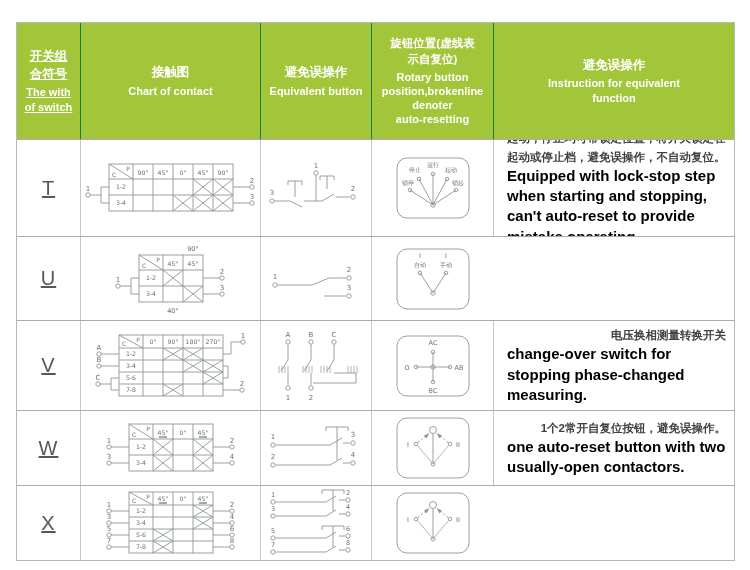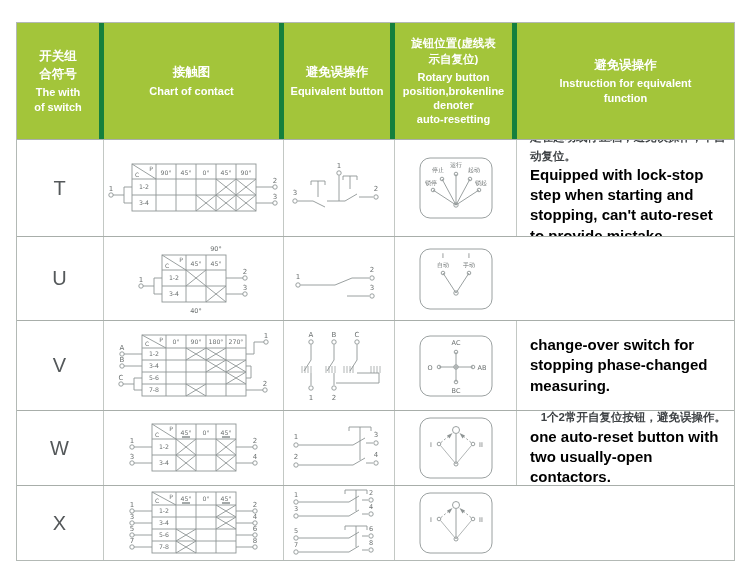--- a/index.html
+++ b/index.html
@@ -9,32 +9,32 @@
     -webkit-font-smoothing:antialiased;
   }
   .spec-table{
     position:absolute;left:16px;top:22px;width:719px;
     border:1px solid #b3b9b5;box-sizing:border-box;background:#fff;
   }
   .hrow{display:flex;height:116px;background:var(--green,#a3c53a);}
   .hcell{
     display:flex;flex-direction:column;justify-content:center;align-items:center;
     text-align:center;color:#fff;box-sizing:border-box;
-    border-right:5px solid #15803d;padding:2px 3px;
+    border-right:1px solid #15803d;padding:2px 3px;
   }
   .hcell:last-child{border-right:none;}
   .hzh{font-size:12.5px;font-weight:bold;line-height:1.4;white-space:pre-line;}
   .hen{font-size:11px;font-weight:bold;line-height:1.3;margin-top:2px;white-space:pre-line;}
   .brow{display:flex;border-top:1px solid #a8aeaa;background:#fff;}
   .bcell{
     display:flex;align-items:center;justify-content:center;
     box-sizing:border-box;border-right:1px solid #c3c8c4;overflow:hidden;
   }
   .bcell:last-child{border-right:none;}
-  .c1{width:87px;} .c2{width:180px;} .c3{width:111px;} .c4{width:122px;} .c5{flex:1;}
+  .c1{width:64px;text-decoration:underline;} .c2{width:180px;} .c3{width:111px;} .c4{width:122px;} .c5{flex:1;}
   .r0{height:96px;} .r1{height:83px;} .r2{height:89px;} .r3{height:74px;} .r4{height:74px;}
   .code{font-size:20px;color:#54585a;letter-spacing:1px;}
   .instr{flex-direction:column;align-items:flex-end;justify-content:center;
     padding:4px 8px 4px 13px;text-align:left;}
   .zh{font-size:11.5px;font-weight:bold;color:#3d4144;line-height:1.6;}
   .en{font-size:15px;font-weight:bold;color:#000000;line-height:1.35;}
   svg text{font-family:"DejaVu Sans",sans-serif;}
 </style>
 </head>
 <body>
@@ -345,20 +345,21 @@
           <circle cx="57" cy="34" r="1.8" fill="none" stroke="#8f9595" stroke-width="0.9"></circle>
           <circle cx="40" cy="49" r="1.8" fill="none" stroke="#8f9595" stroke-width="0.9"></circle>
           <circle cx="40" cy="34" r="2.2" fill="none" stroke="#8f9595" stroke-width="0.9"></circle>
           <text x="40" y="12" font-size="6.5" text-anchor="middle" fill="#6b7070">AC</text>
           <text x="14" y="37" font-size="6.5" text-anchor="middle" fill="#6b7070">O</text>
           <text x="66" y="37" font-size="6.5" text-anchor="middle" fill="#6b7070">AB</text>
           <text x="40" y="60" font-size="6.5" text-anchor="middle" fill="#6b7070">BC</text>
         </svg>
       </div>
     <div class="bcell c5 instr">
+      <div class="zh">电压换相测量转换开关</div>
       <div class="en">change-over switch for stopping phase-changed measuring.</div>
     </div>
   </div>
 
   <div class="brow r3">
     <div class="bcell c1 code">W</div>
     <div class="bcell c2">
         <svg viewBox="0 0 138 60" width="138" height="60">
           <rect x="27" y="6" width="84" height="47" fill="none" stroke="#8f9595" stroke-width="0.9"></rect>
           <line x1="51" y1="6" x2="51" y2="53" stroke="#8f9595" stroke-width="0.9" stroke-dasharray="none"></line>

